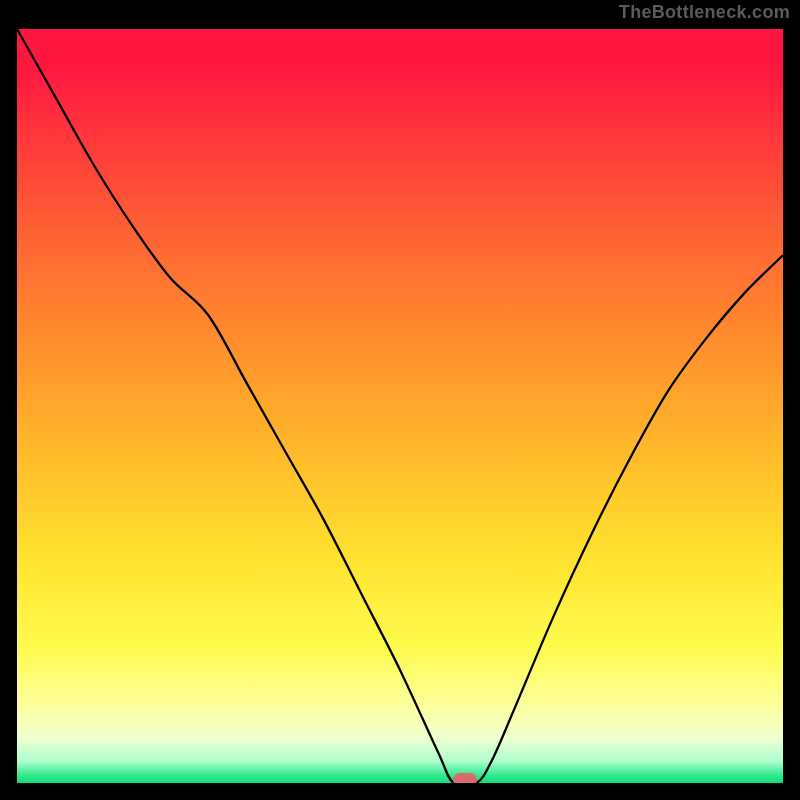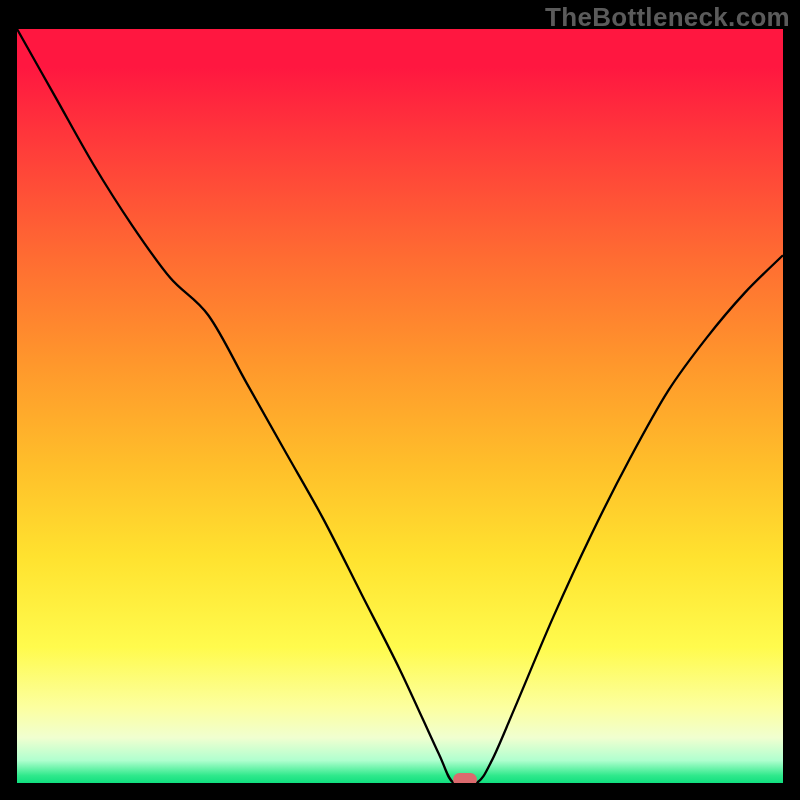--- a/index.html
+++ b/index.html
@@ -15,21 +15,21 @@
     position: relative;
     width: 800px;
     height: 800px;
     background: #000;
   }
   .watermark {
     position: absolute;
     top: 2px;
     right: 10px;
     color: #5b5b5b;
-    font-size: 26px;
+    font-size: 18px;
     font-weight: 600;
     letter-spacing: 0.3px;
     user-select: none;
   }
   .plot-area {
     position: absolute;
     left: 17px;
     top: 29px;
     width: 766px;
     height: 754px;

